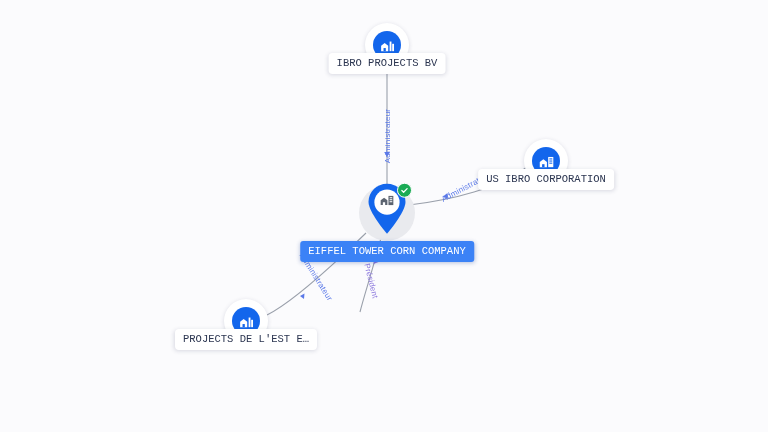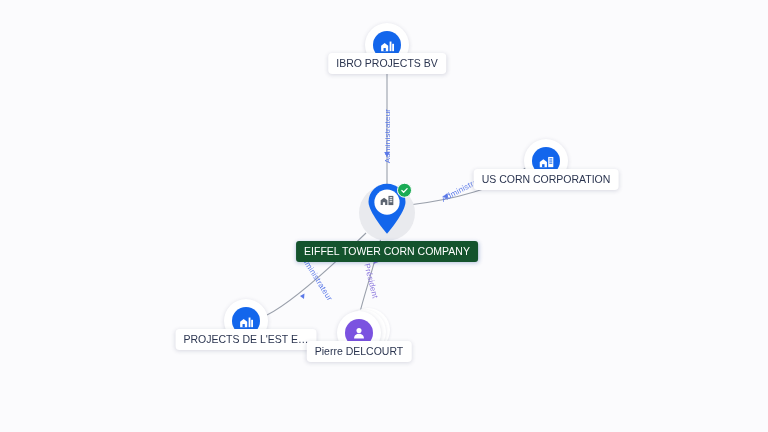--- a/index.html
+++ b/index.html
@@ -77,23 +77,24 @@
     top: 30px;
     transform: translateX(-50%);
     white-space: nowrap;
     background: #ffffff;
     color: #2b3550;
     font-size: 10.5px;
     line-height: 1;
     padding: 5px 8px 5px 8px;
     border-radius: 4px;
     box-shadow: 0 1px 4px rgba(40,50,90,0.17);
+    font-family: Liberation Mono, monospace;
   }
   .node-label.primary {
-    background: #14532d;
+    background: #3b82f6;
     color: #ffffff;
     font-size: 10.5px;
     border-radius: 3px;
     box-shadow: 0 1px 4px rgba(20,60,150,0.30);
   }
 
   
   .focus-halo {
     position: absolute;
     left: 50%;
@@ -186,21 +187,21 @@
         <svg width="17" height="17" viewBox="0 0 24 24" aria-hidden="true">
           <path d="M2.5 20 L2.5 12.6 L7.6 8.8 L12.6 12.6 L12.6 20 Z" fill="#ffffff"></path>
           <path d="M5.8 20 L5.8 15.8 L9.2 15.8 L9.2 20 Z" fill="#1366ec"></path>
           <rect x="14.4" y="5.6" width="7.2" height="14.4" fill="#ffffff"></rect>
           <rect x="16" y="7.6" width="4.2" height="1.5" fill="#1366ec"></rect>
           <rect x="16" y="10.6" width="4.2" height="1.5" fill="#1366ec"></rect>
           <rect x="16" y="13.6" width="4.2" height="1.5" fill="#1366ec"></rect>
         </svg>
       </div>
     </div>
-    <div class="node-label">US CORN CORPORATION</div>
+    <div class="node-label">US IBRO CORPORATION</div>
   </div>
 
   <div class="node" style="left:387px; top:213px;">
     <div class="focus-halo"></div>
 
     <div class="pin">
       <svg width="44" height="52" viewBox="0 0 44 52" aria-hidden="true">
         <path d="M22 51 C22 51 40.5 29.4 40.5 19.2 C40.5 8.9 32.2 1 22 1 C11.8 1 3.5 8.9 3.5 19.2 C3.5 29.4 22 51 22 51 Z" fill="#1366ec"></path>
         <circle cx="22" cy="19.4" r="12.6" fill="#ffffff"></circle>
       </svg>
@@ -231,27 +232,14 @@
           <path d="M3 20 L3 12.2 L8 8.4 L13 12.2 L13 20 Z" fill="#ffffff"></path>
           <path d="M6.4 20 L6.4 15.6 L9.6 15.6 L9.6 20 Z" fill="#1366ec"></path>
           <rect x="15" y="6.4" width="2.6" height="13.6" fill="#ffffff"></rect>
           <rect x="18.6" y="9.6" width="2.6" height="10.4" fill="#ffffff"></rect>
         </svg>
       </div>
     </div>
     <div class="node-label">PROJECTS DE L'EST E…</div>
   </div>
 
-  <div class="node" style="left:359px; top:333px;">
-    <div class="stack s1"></div>
-    <div class="stack s2"></div>
-    <div class="node-bubble">
-      <div class="node-disc person-disc">
-        <svg width="16" height="16" viewBox="0 0 24 24" aria-hidden="true">
-          <circle cx="12" cy="8.2" r="3.8" fill="#ffffff"></circle>
-          <path d="M4.6 20.2 C4.6 15.6 8 13.2 12 13.2 C16 13.2 19.4 15.6 19.4 20.2 Z" fill="#ffffff"></path>
-        </svg>
-      </div>
-    </div>
-    <div class="node-label">Pierre DELCOURT</div>
-  </div>
 
 </div>
 
 </body></html>

